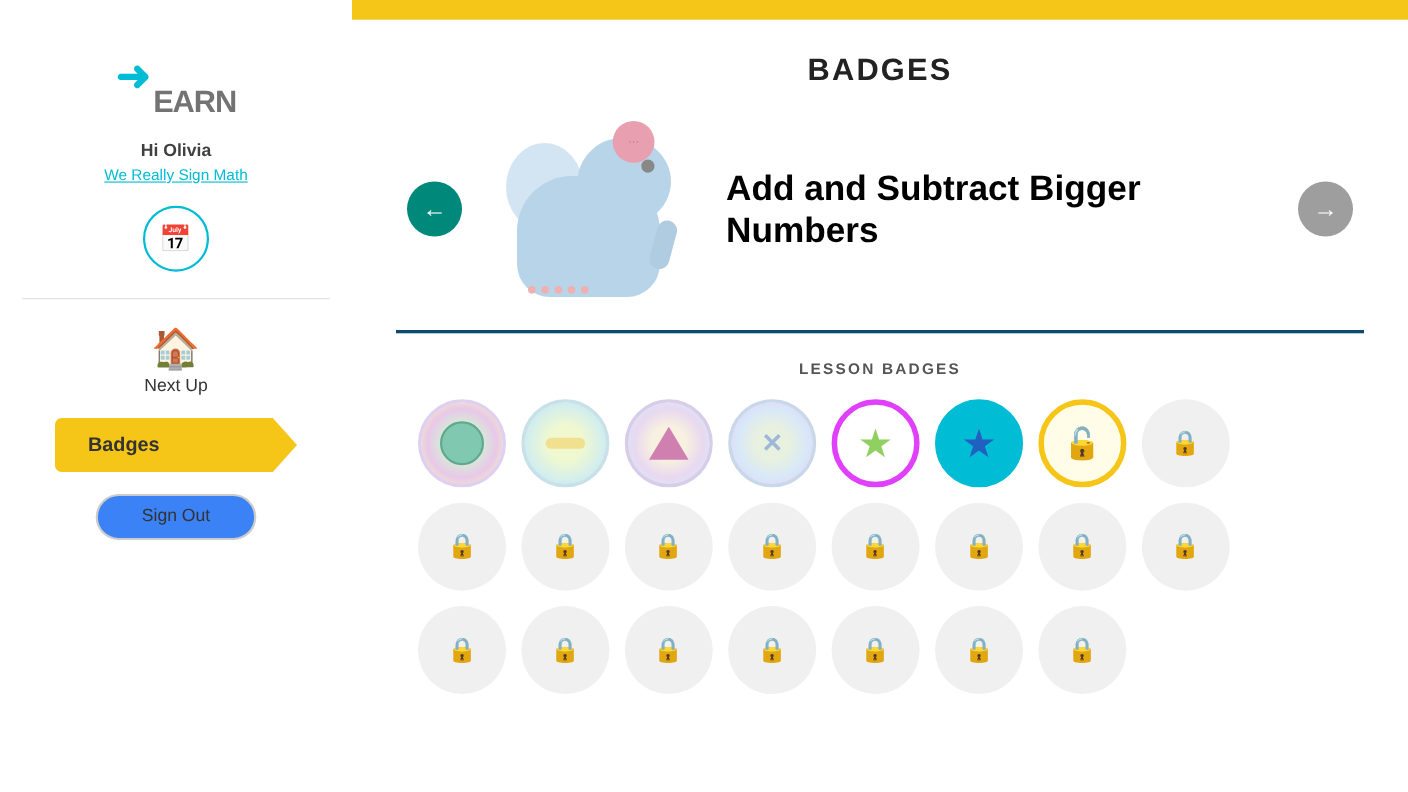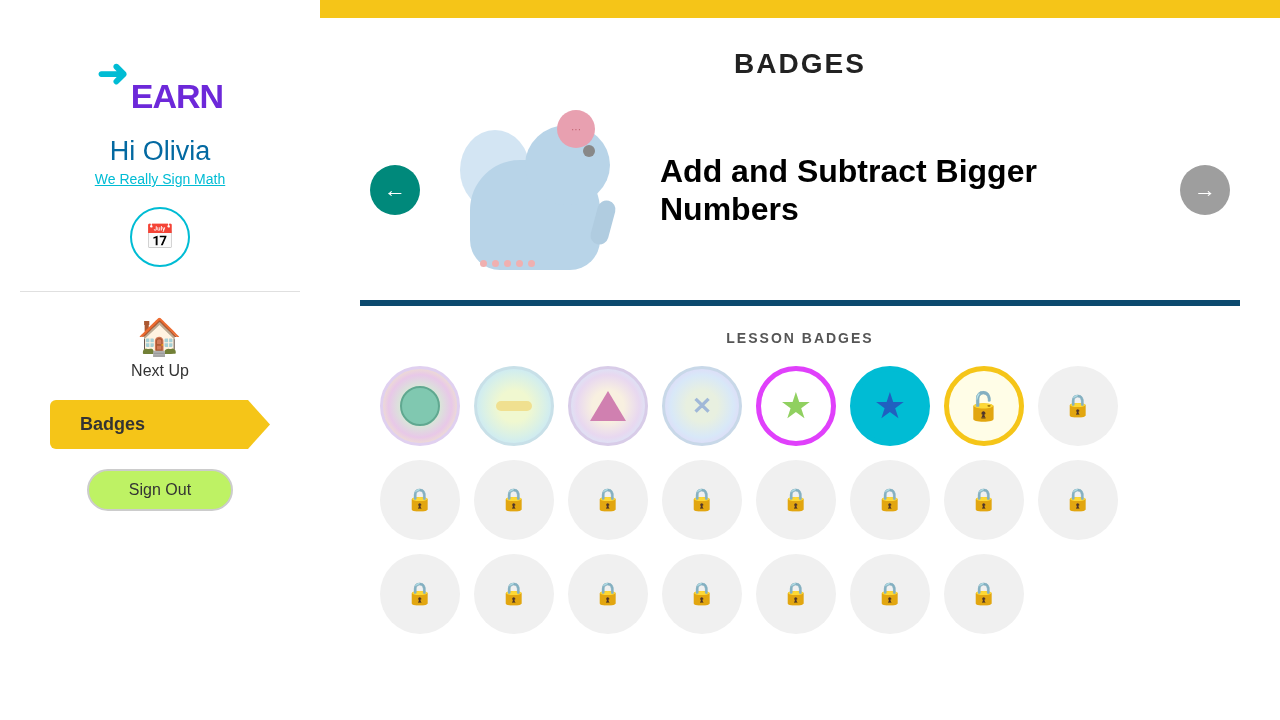--- a/index.html
+++ b/index.html
@@ -32,30 +32,30 @@
       align-items: center;
       gap: 2px;
     }
     .logo-arrow {
       color: #00bcd4;
       font-size: 38px;
       font-weight: bold;
       line-height: 1;
     }
     .logo-text {
-      color: #6d28d9;
-      font-size: 34px;
+      color: #737373;
+      font-size: 28px;
       font-weight: 900;
       letter-spacing: -1px;
       margin-top: 47px;
     }
     .hi-user {
-      font-size: 27px;
-      color: #0369a1;
-      font-weight: 400;
+      font-size: 16px;
+      color: #404040;
+      font-weight: 700;
       margin-bottom: 4px;
     }
     .class-name {
       font-size: 14px;
       color: #00bcd4;
       text-decoration: underline;
       margin-bottom: 20px;
       cursor: pointer;
     }
     .calendar-btn {
@@ -105,21 +105,21 @@
       border-radius: 6px;
       padding: 14px 40px;
       cursor: pointer;
       clip-path: polygon(0 0, 90% 0, 100% 50%, 90% 100%, 0 100%);
       width: 220px;
       text-align: left;
       padding-left: 30px;
       margin-bottom: 20px;
     }
     .signout-btn {
-      background: #bef264;
+      background: #3b82f6;
       color: #333;
       font-size: 16px;
       border: 2px solid #ccc;
       border-radius: 25px;
       padding: 10px 40px;
       cursor: pointer;
     }
 
     
     .main-content {
@@ -198,21 +198,21 @@
     }
     .mission-title {
       font-size: 32px;
       font-weight: 700;
       color: #000000;
       line-height: 1.2;
     }
 
     
     .lesson-badges-section {
-      border-top: 6px solid #0c4a6e;
+      border-top: 3px solid #0c4a6e;
       padding-top: 24px;
     }
     .lesson-badges-title {
       text-align: center;
       font-size: 14px;
       font-weight: 700;
       color: #555;
       letter-spacing: 2px;
       margin-bottom: 20px;
     }

